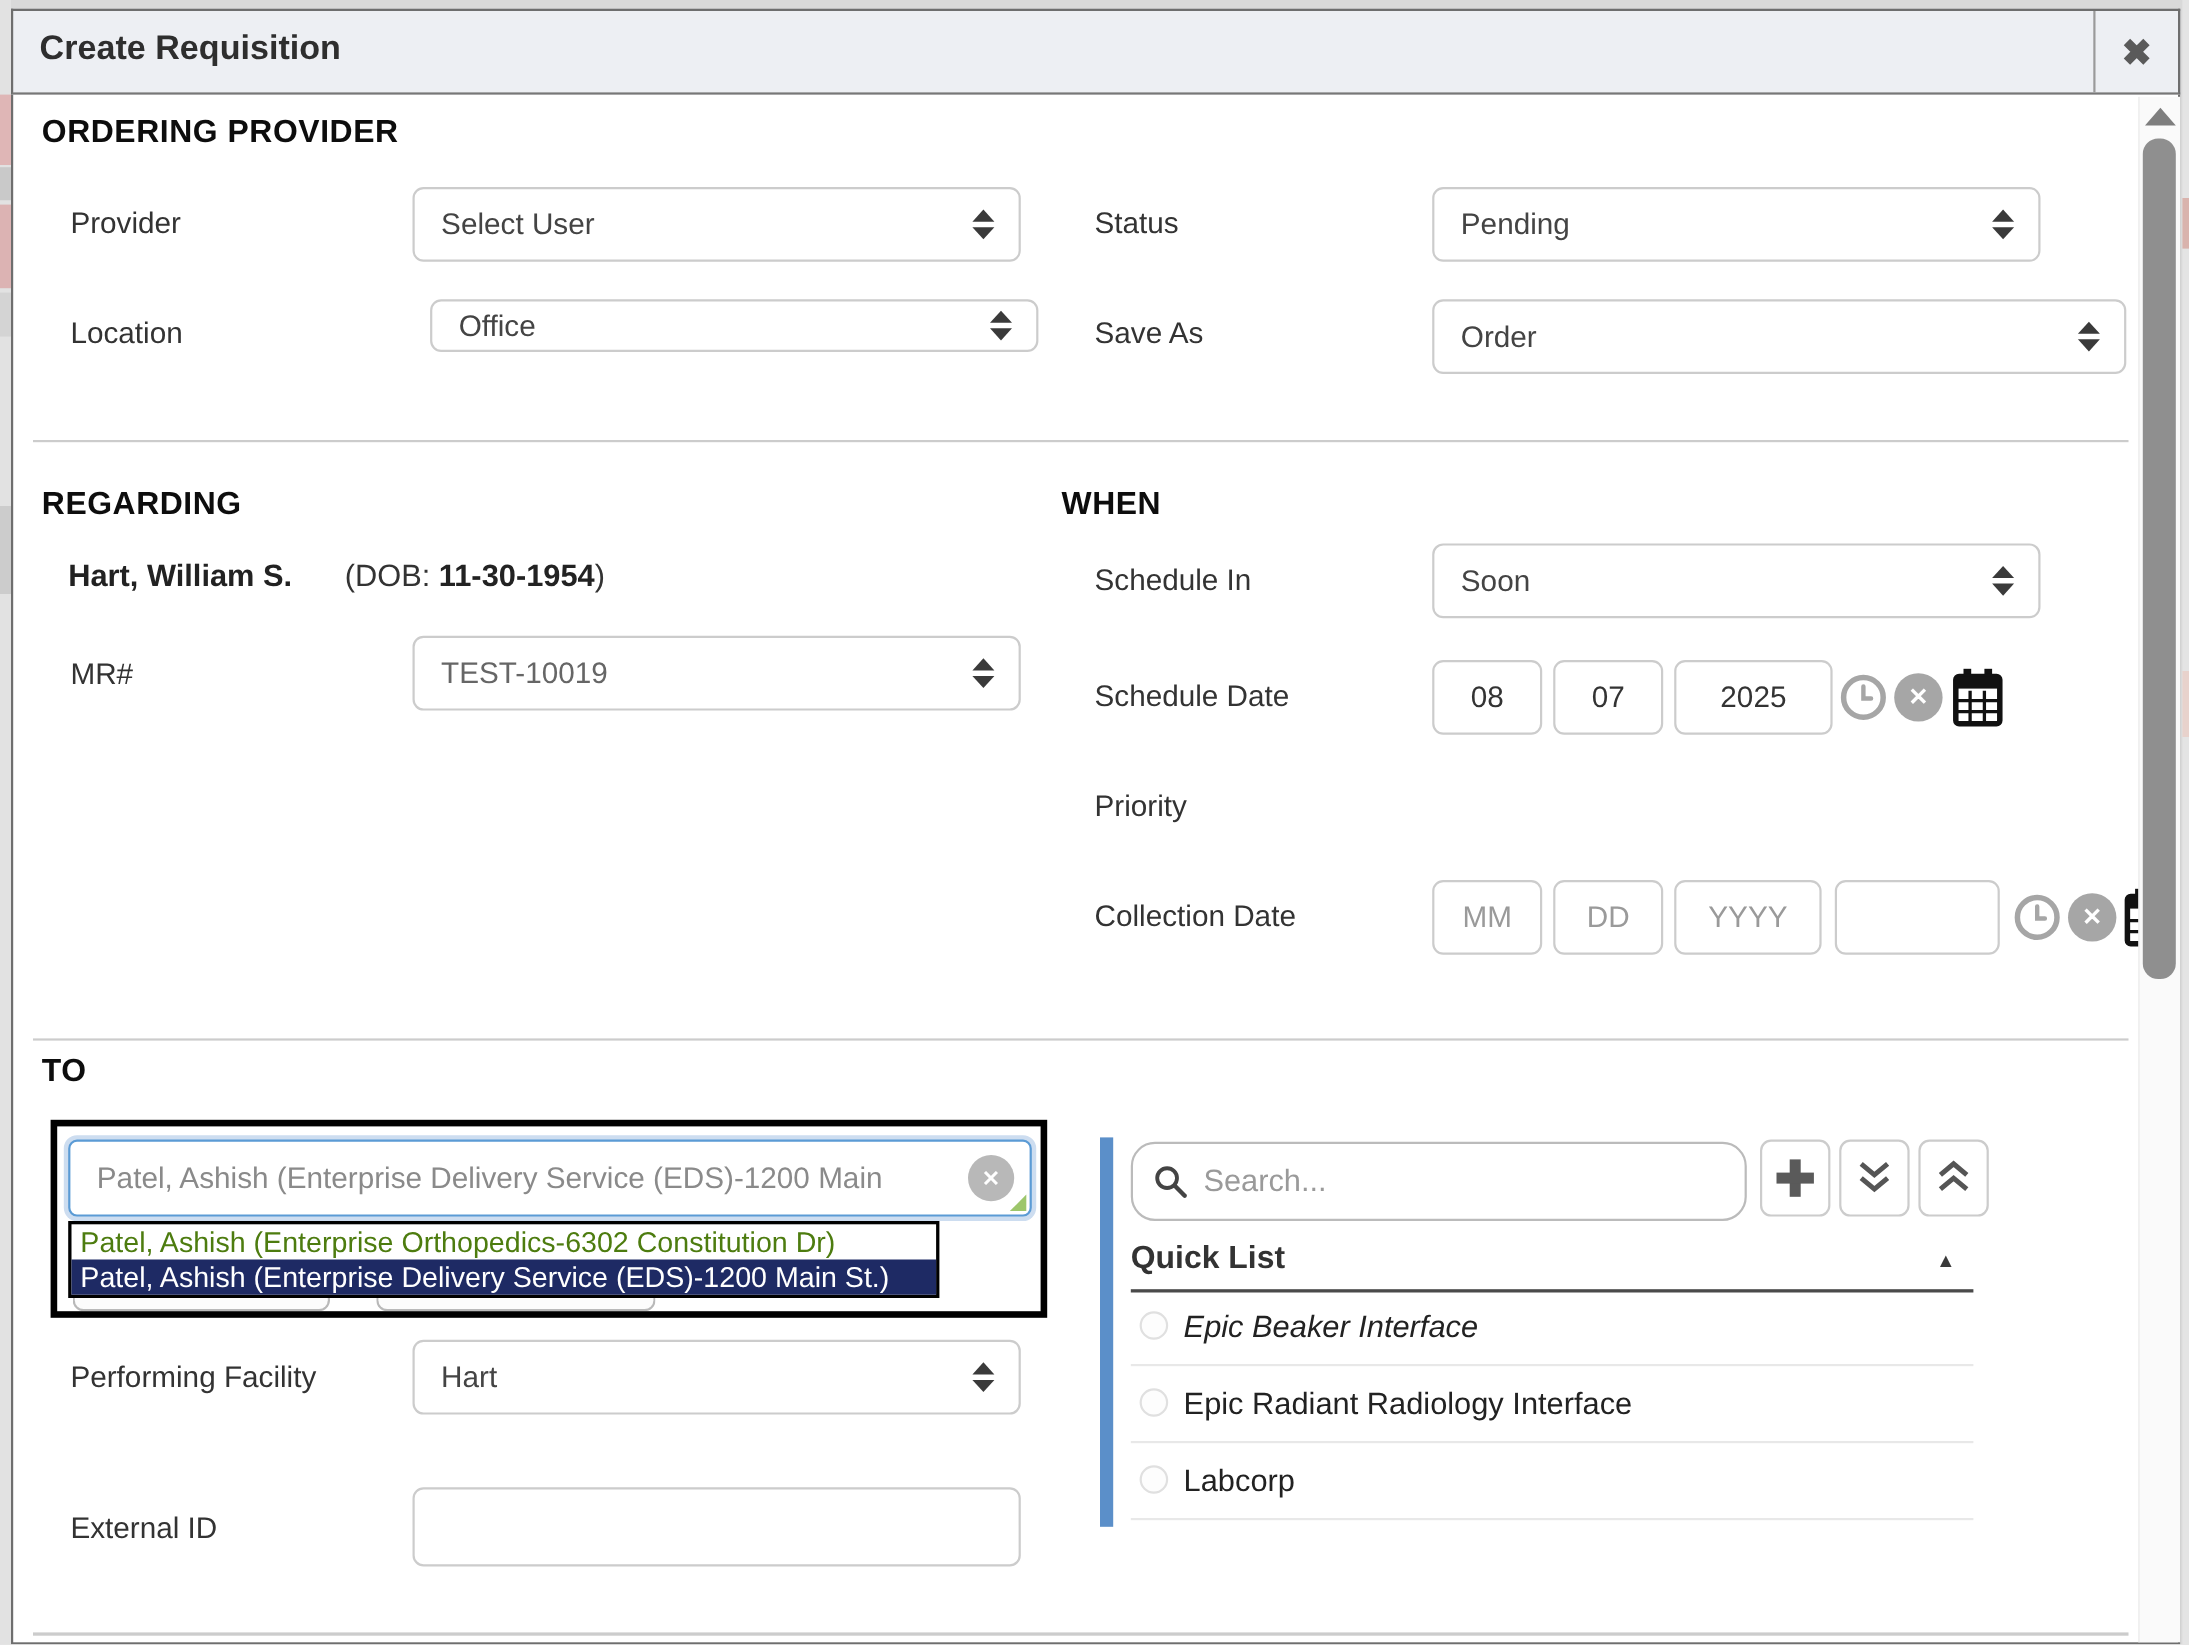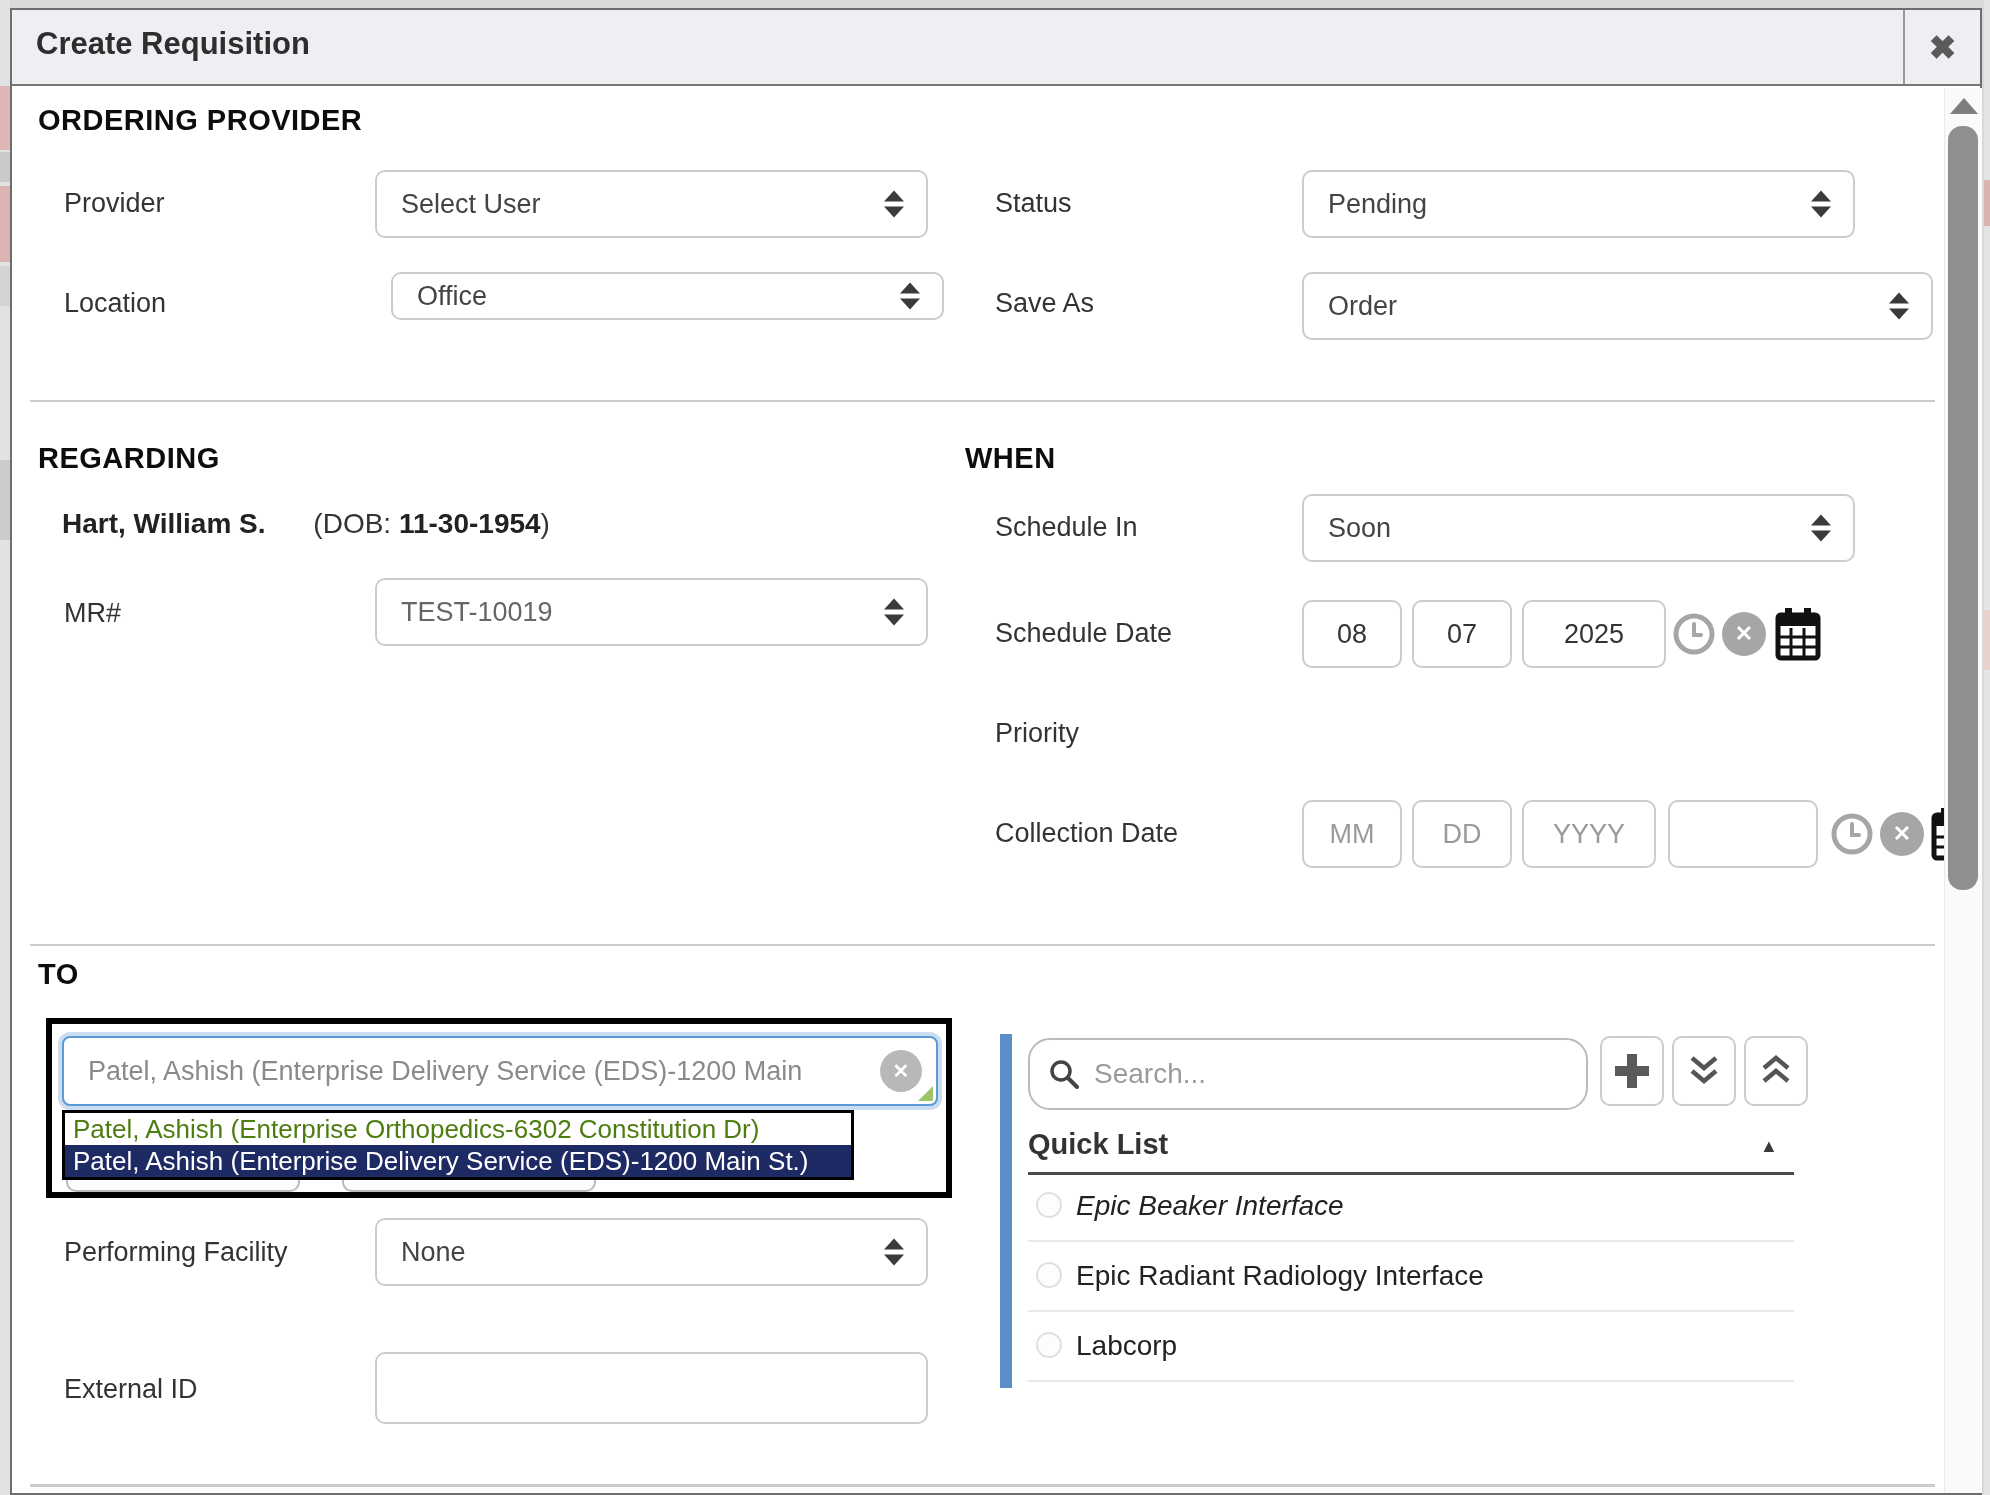--- a/index.html
+++ b/index.html
@@ -225,21 +225,21 @@
     <span class="resize-tri"></span>
   </div>
 
   <div class="abs dropdown" style="left:62px;top:1110px;width:792px;height:70px;">
     <div class="dd-item">Patel, Ashish (Enterprise Orthopedics-6302 Constitution Dr)</div>
     <div class="dd-item selected">Patel, Ashish (Enterprise Delivery Service (EDS)-1200 Main St.)</div>
   </div>
 
   <div class="abs lbl" style="left:64px;top:1226px;width:250px;line-height:52px;">Performing Facility</div>
   <div class="abs sel" style="left:375px;top:1218px;width:553px;height:68px;">
-    <span>None</span>
+    <span>Hart</span>
     <span class="arrows">
         <span class="tri-up"></span>
         <span class="tri-dn"></span>
       </span>
   </div>
 
   <div class="abs lbl" style="left:64px;top:1374px;">External ID</div>
   <div class="abs" style="left:375px;top:1352px;width:553px;height:72px;"><input class="plainbox" style=""></div>
 
   <div class="abs hr" style="left:30px;top:1484px;width:1905px;height:3px;"></div>

